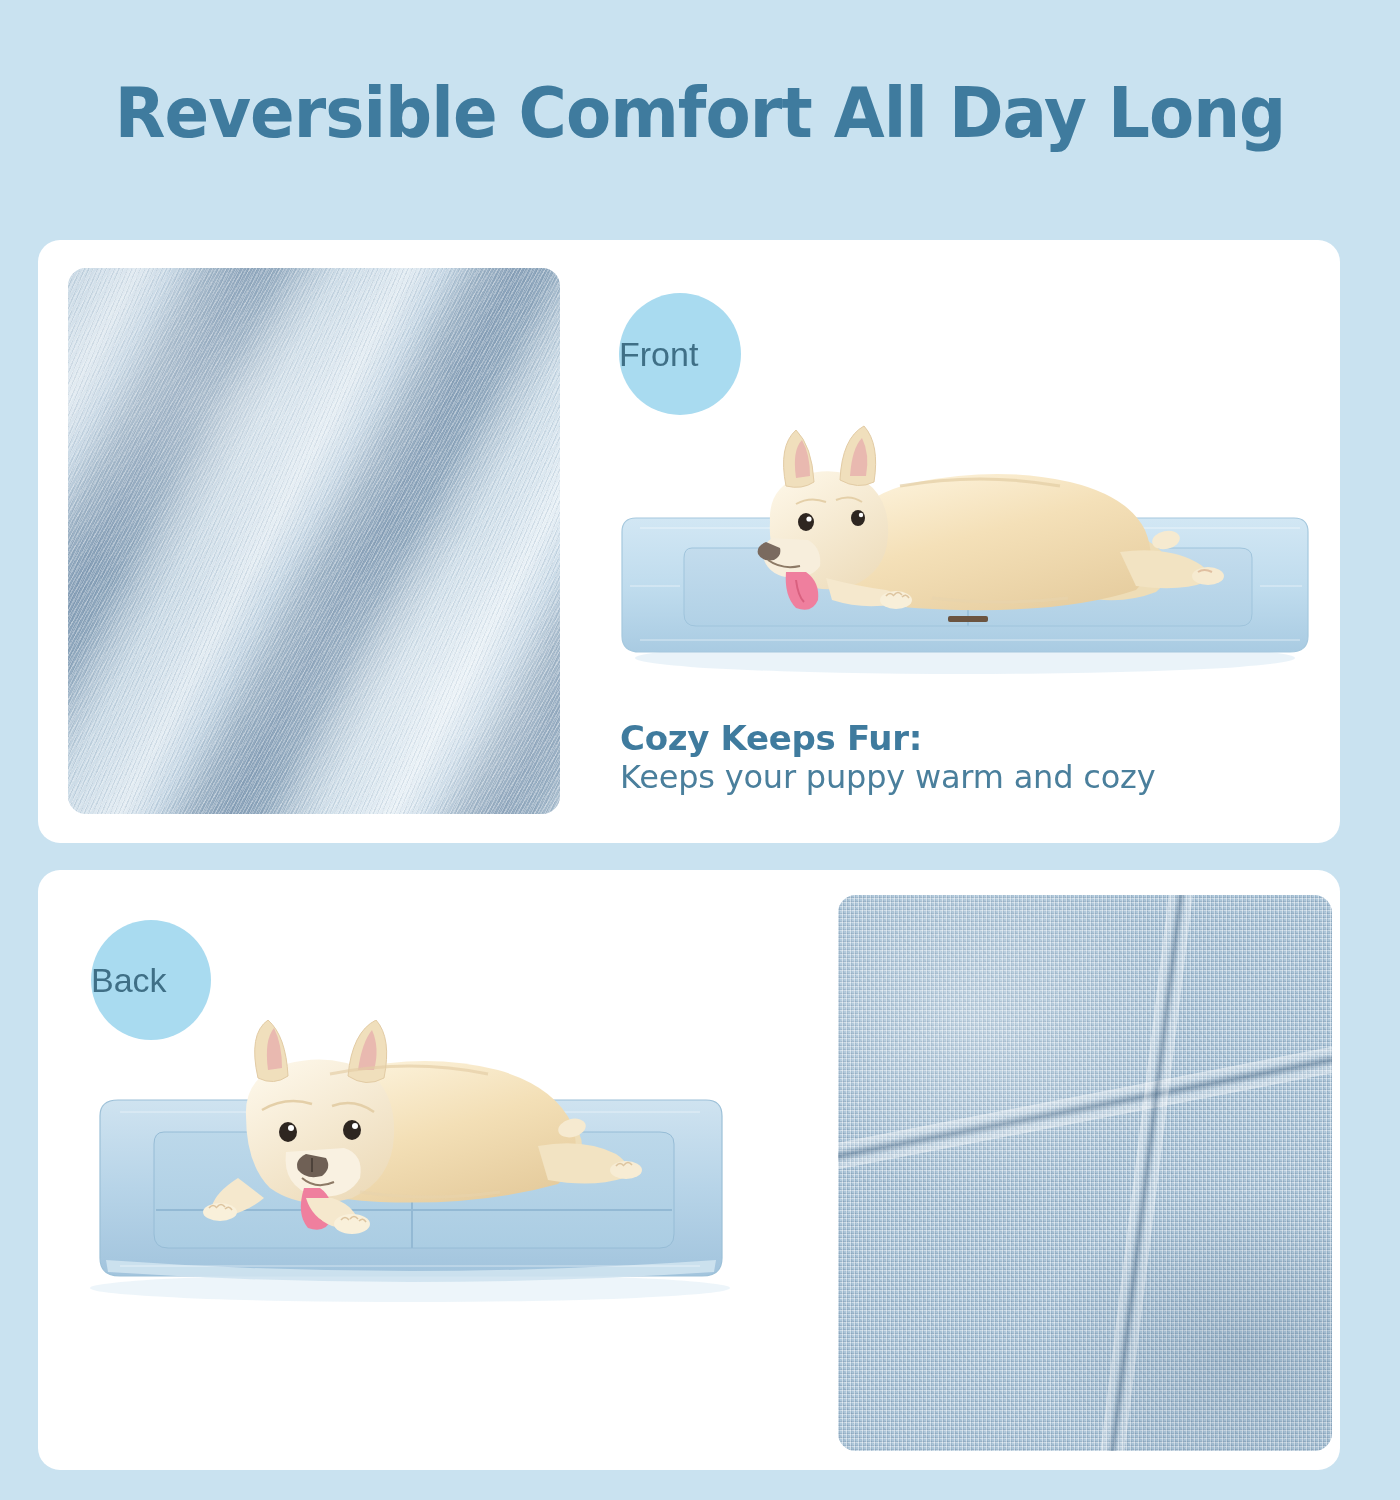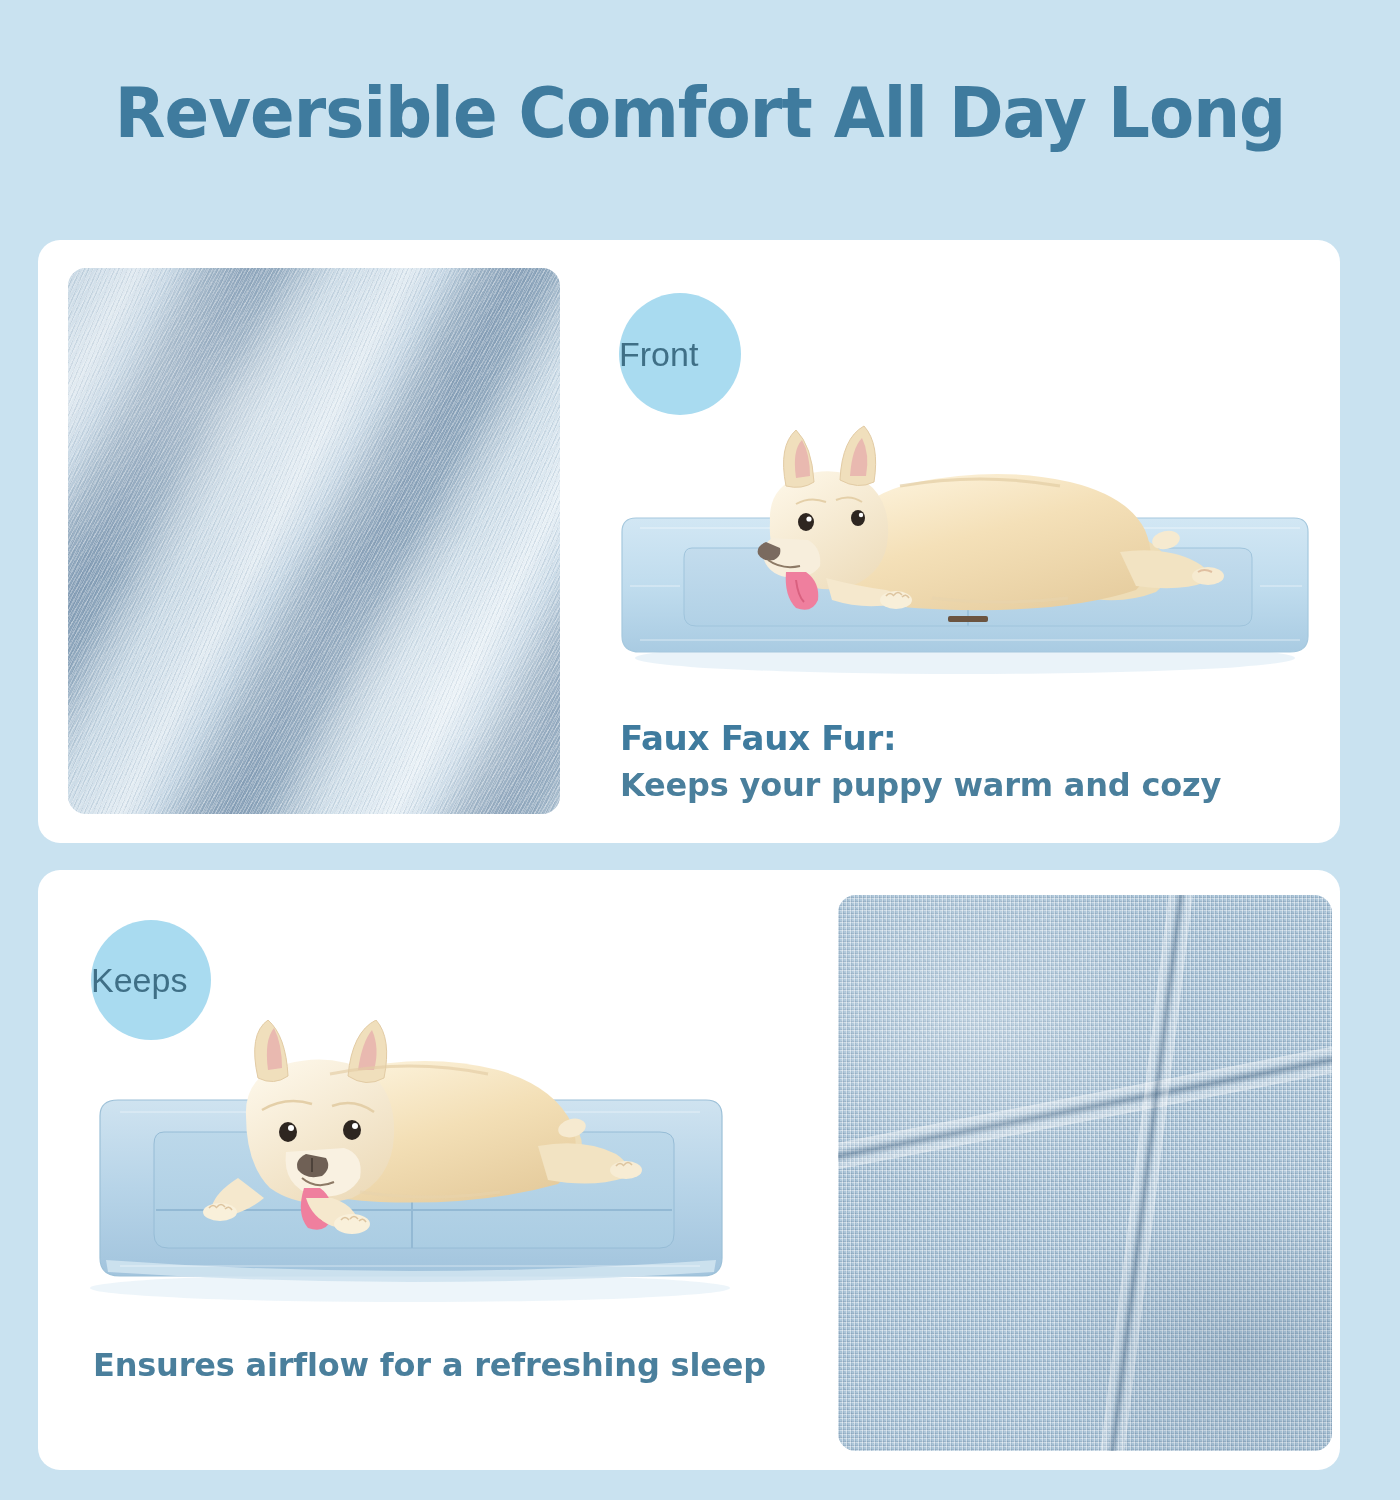--- a/index.html
+++ b/index.html
@@ -126,23 +126,23 @@
   #photo-back  { left:60px;  top:1020px; width:700px; height:290px; }
 
   
   .caption { position:absolute; z-index:7; }
   .caption .headline {
     font-size:34px; font-weight:bold; color:#3f7b9e;
     font-family:"DejaVu Sans", sans-serif;
     letter-spacing:-0.3px; white-space:nowrap;
   }
   .caption .subline {
-    font-size:32px; font-weight:bold; color:#4a7f9c;
+    font-size:32px; font-weight:normal; color:#4a7f9c;
     font-family:"DejaVu Sans", sans-serif;
-    letter-spacing:-0.2px; white-space:nowrap; margin-top:8px;
+    letter-spacing:-0.2px; white-space:nowrap; 
   }
   #caption-front { left:620px; top:718px; }
   #caption-back  { left:93px;  top:1338px; }
 </style>
 </head>
 <body>
 
 <div class="page-title">Reversible Comfort All Day Long</div>
 
 <div class="card" id="card-front"></div>
@@ -237,21 +237,21 @@
     <path d="M300 86 Q380 72 460 86" stroke="#e3cda4" stroke-width="3" fill="none" opacity="0.7"></path>
     <path d="M332 198 Q400 206 468 198" stroke="#e8d4ad" stroke-width="3" fill="none" opacity="0.6"></path>
   </svg>
 </div>
 
 <div class="badge" id="badge-front">
   <span>Front</span>
 </div>
 
 <div class="caption" id="caption-front">
-  <div class="headline">Faux Faux Fur:</div>
+  <div class="headline">Cozy Keeps Fur:</div>
   <div class="subline">Keeps your puppy warm and cozy</div>
 </div>
 
 <div class="card" id="card-back"></div>
 
 <div class="media" id="linen-swatch">
   <div class="linen-base"></div>
   <div class="linen-weave"></div>
   <div class="seam-a"></div>
   <div class="seam-b"></div>
@@ -348,18 +348,17 @@
       <path d="M290 199 q4 -5 8 0"></path>
       <path d="M299 201 q4 -4 7 1"></path>
     </g>
 
     <path d="M270 54 Q350 38 428 54" stroke="#e3cda4" stroke-width="3" fill="none" opacity="0.65"></path>
     <path d="M300 172 Q370 182 440 172" stroke="#e8d4ad" stroke-width="3" fill="none" opacity="0.55"></path>
   </svg>
 </div>
 
 <div class="badge" id="badge-back">
-  <span>Keeps</span>
+  <span>Back</span>
 </div>
 
 <div class="caption" id="caption-back">
-  <div class="subline">Ensures airflow for a refreshing sleep</div>
 </div>
 
 </body></html>

